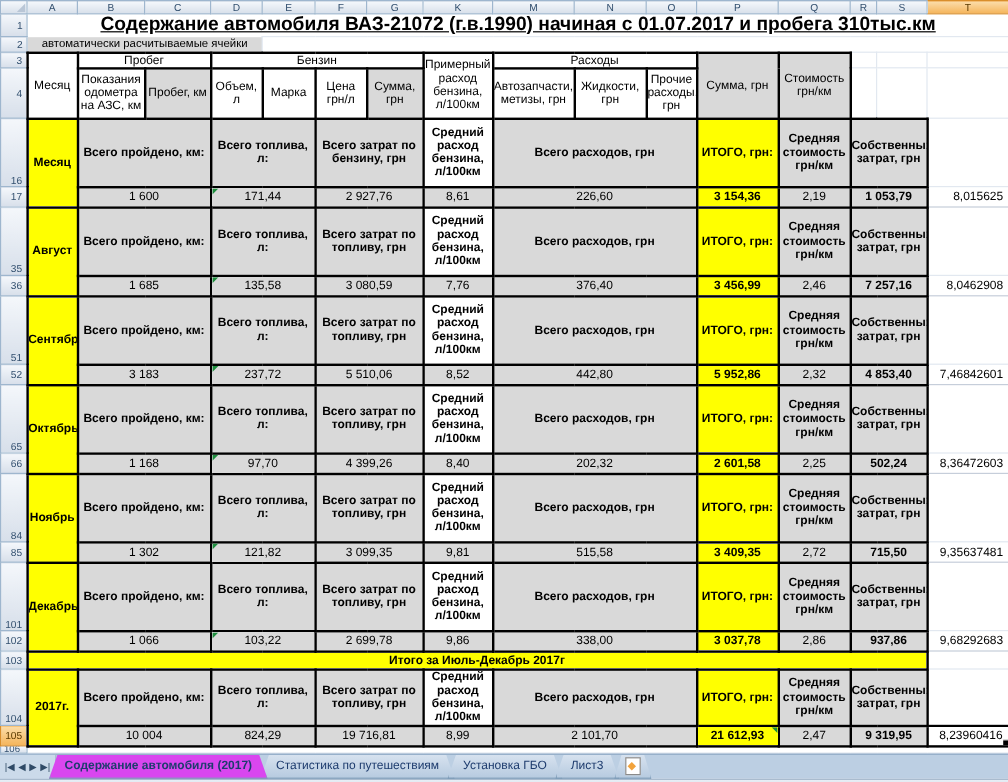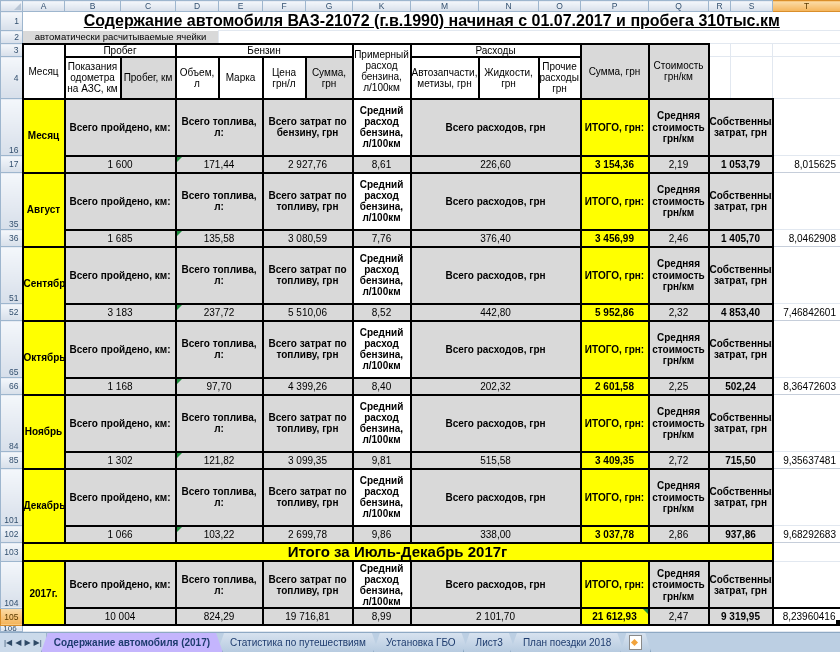--- a/index.html
+++ b/index.html
@@ -28,31 +28,31 @@
   .hdr{font-size:10px;}
   td.title-cell{border:none;text-align:center;font-weight:bold;font-size:16px;text-decoration:underline;white-space:nowrap;}
   td.legend{background:#D9D9D9;font-size:9.5px;text-align:center;white-space:nowrap;}
   td.e{border:1px solid #E2E8F0;background:#fff;}
   td.aux{border:1px solid #C6CEDA;background:#fff;text-align:right;padding-right:4px;font-size:10px;color:#000;}
   td.sel{border:2px solid #000;position:relative;}
   .handle{position:absolute;right:0;bottom:0;width:4px;height:4px;background:#000;border-left:1px solid #fff;border-top:1px solid #fff;}
   td.rel{position:relative;}
   .tri{position:absolute;left:0;top:0;border-top:5px solid #1E8E3E;border-right:5px solid transparent;}
   .trir{position:absolute;right:0;top:0;border-top:5px solid #1E8E3E;border-left:5px solid transparent;}
-  td.t103{font-weight:bold;font-size:15px;}
+  td.t103{font-weight:bold;font-size:10px;}
   
   tr.hL{height:10px} tr.h1{height:14px} tr.h2{height:13px} tr.h3{height:13px} tr.h4{height:42px}
   tr.hB{height:57px} tr.hD{height:17px} tr.h103{height:15px} tr.hYB{height:47px} tr.h106{height:6px}
   tr.h106 th{line-height:5px;font-size:8px;text-align:center;}
   
   #tabbar{height:20px;background:#BCCFE3;display:flex;align-items:stretch;border-top:1px solid #8EA9C4;flex:none;}
   .navbtns{display:flex;align-items:center;padding:0 4px;gap:3px;border-right:1px solid #9FB6CC;background:#CBDAEA;}
   .navbtn{font-size:8px;color:#2F4A66;cursor:default;}
   .tab{display:flex;align-items:center;padding:0 12px;font-size:10px;color:#1E3C6E;background:linear-gradient(#D7E2EF,#B7CBE0);border:1px solid #7F9DB9;border-top:none;clip-path:polygon(7px 0,calc(100% - 7px) 0,100% 100%,0 100%);margin-left:-6px;white-space:nowrap;}
-  .tab.active{background:#c4b5fd;font-weight:bold;z-index:2;}
+  .tab.active{background:#d946ef;font-weight:bold;z-index:2;}
   .tab-insert{display:flex;align-items:center;padding:0 8px;margin-left:-4px;background:linear-gradient(#D7E2EF,#B7CBE0);border:1px solid #7F9DB9;border-top:none;clip-path:polygon(6px 0,calc(100% - 6px) 0,100% 100%,0 100%);}
   .sheet-ico{position:relative;width:11px;height:13px;background:#fff;border:1px solid #8A8A8A;}
   .sheet-ico::after{content:"";position:absolute;left:2px;top:4px;width:5px;height:5px;background:#F2A33C;transform:rotate(45deg);}
   
   #statusbar{height:9px;background:linear-gradient(#E7EDF5,#D2DCE9);border-top:1px solid #A9BBCE;font-size:9px;color:#333;padding-left:6px;overflow:hidden;line-height:11px;flex:none;}
 </style>
 </head>
 <body>
 
 <div id="screen">
@@ -180,21 +180,21 @@
 </tr>
 <tr class="hD">
   <th class="rh">36</th>
   <td class="c g v" colspan="2">1 685</td>
   <td class="c g v rel" colspan="2"><span class="tri"></span><span>135,58</span></td>
   <td class="c g v" colspan="2">3 080,59</td>
   <td class="c g v">7,76</td>
   <td class="c g v" colspan="3">376,40</td>
   <td class="c y vI">3 456,99</td>
   <td class="c g v">2,46</td>
-  <td class="c g redv" colspan="2">1 405,70</td>
+  <td class="c g redv" colspan="2">7 257,16</td>
   <td class="aux">8,0462908</td>
 </tr>
 
 <tr class="hB">
   <th class="rh vb">51</th>
   <td class="c y mon" rowspan="2">Сентябрь</td>
   <td class="c g bl" colspan="2">Всего пройдено, км:</td>
   <td class="c g bl" colspan="2">Всего топлива, л:</td>
   <td class="c g bl" colspan="2">Всего затрат по топливу, грн</td>
   <td class="c wt bl">Средний расход бензина, л/100км</td>
@@ -338,20 +338,19 @@
   <div class="navbtns">
     <span class="navbtn">|◀</span>
     <span class="navbtn">◀</span>
     <span class="navbtn">▶</span>
     <span class="navbtn">▶|</span>
   </div>
   <div class="tab active">Содержание автомобиля (2017)</div>
   <div class="tab">Статистика по путешествиям</div>
   <div class="tab">Установка ГБО</div>
   <div class="tab">Лист3</div>
-  <div class="tab">План поездки 2018</div>
   <div class="tab-insert">
         <span class="sheet-ico"></span>
       </div>
 </div>
 
 <div id="statusbar"><span>Готово</span></div>
 </div>
 
 </body></html>

